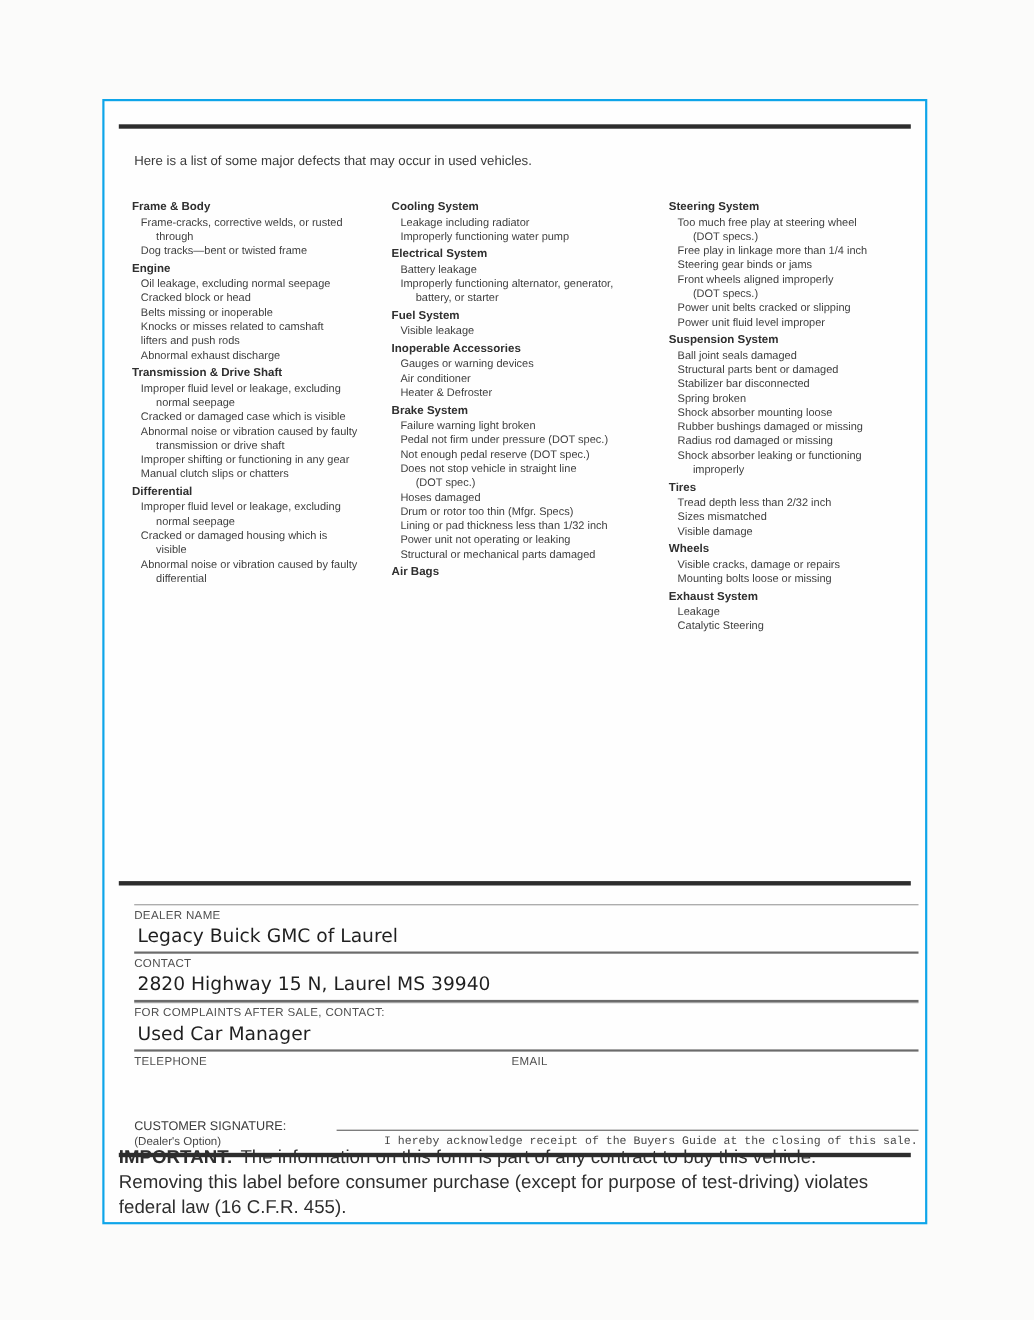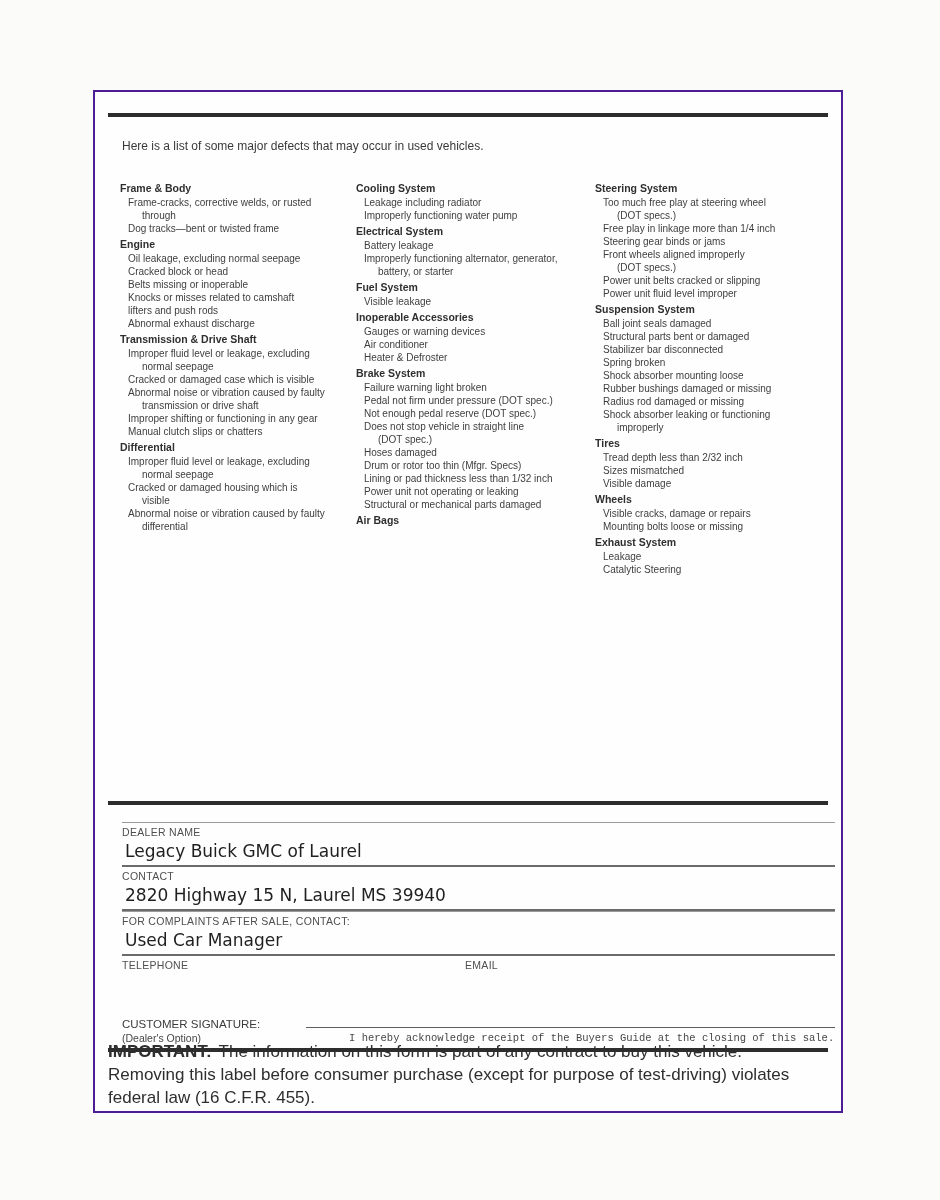--- a/index.html
+++ b/index.html
@@ -5,39 +5,39 @@
   html,body{margin:0;padding:0;}
   body{
     width:940px;height:1200px;position:relative;
     background:#fbfbfa;
     font-family:"Liberation Sans", sans-serif;
     color:#3c3c3c;
     -webkit-font-smoothing:antialiased;
   }
   .page{
     position:absolute;left:93px;top:90px;width:750px;height:1023px;
-    background:#fefefe;border:2px solid #4c1d95;box-sizing:border-box;
+    background:#fefefe;border:2px solid #0ea5e9;box-sizing:border-box;
   }
   .rule{position:absolute;left:13px;right:13px;height:4px;background:#2d2d2d;}
   .rule-top{top:21px;}
   .rule-mid{top:709px;}
   .rule-footer{top:956px;}
   .intro{
     position:absolute;left:27px;top:47px;right:20px;
     font-size:12px;color:#3a3a3a;
   }
   
   .columns{
     position:absolute;left:25px;top:90px;right:6px;
     display:flex;align-items:flex-start;
   }
   .defect-col{flex:0 0 auto;}
   .defect-col:nth-child(1){width:236px;}
   .defect-col:nth-child(2){width:239px;}
-  .defect-col:nth-child(3){width:250px;}
+  .defect-col:nth-child(3){width:250px;margin-left:13px;}
   .sec-title{
     font-size:10.5px;font-weight:bold;color:#2f2f2f;
     line-height:13px;margin:3px 0 1px 0;
   }
   .defect-col .sec-title:first-child{margin-top:0;}
   .defect-item{
     font-size:10px;line-height:13px;color:#3e3e3e;
     padding-left:8px;white-space:pre-wrap;
   }
   

